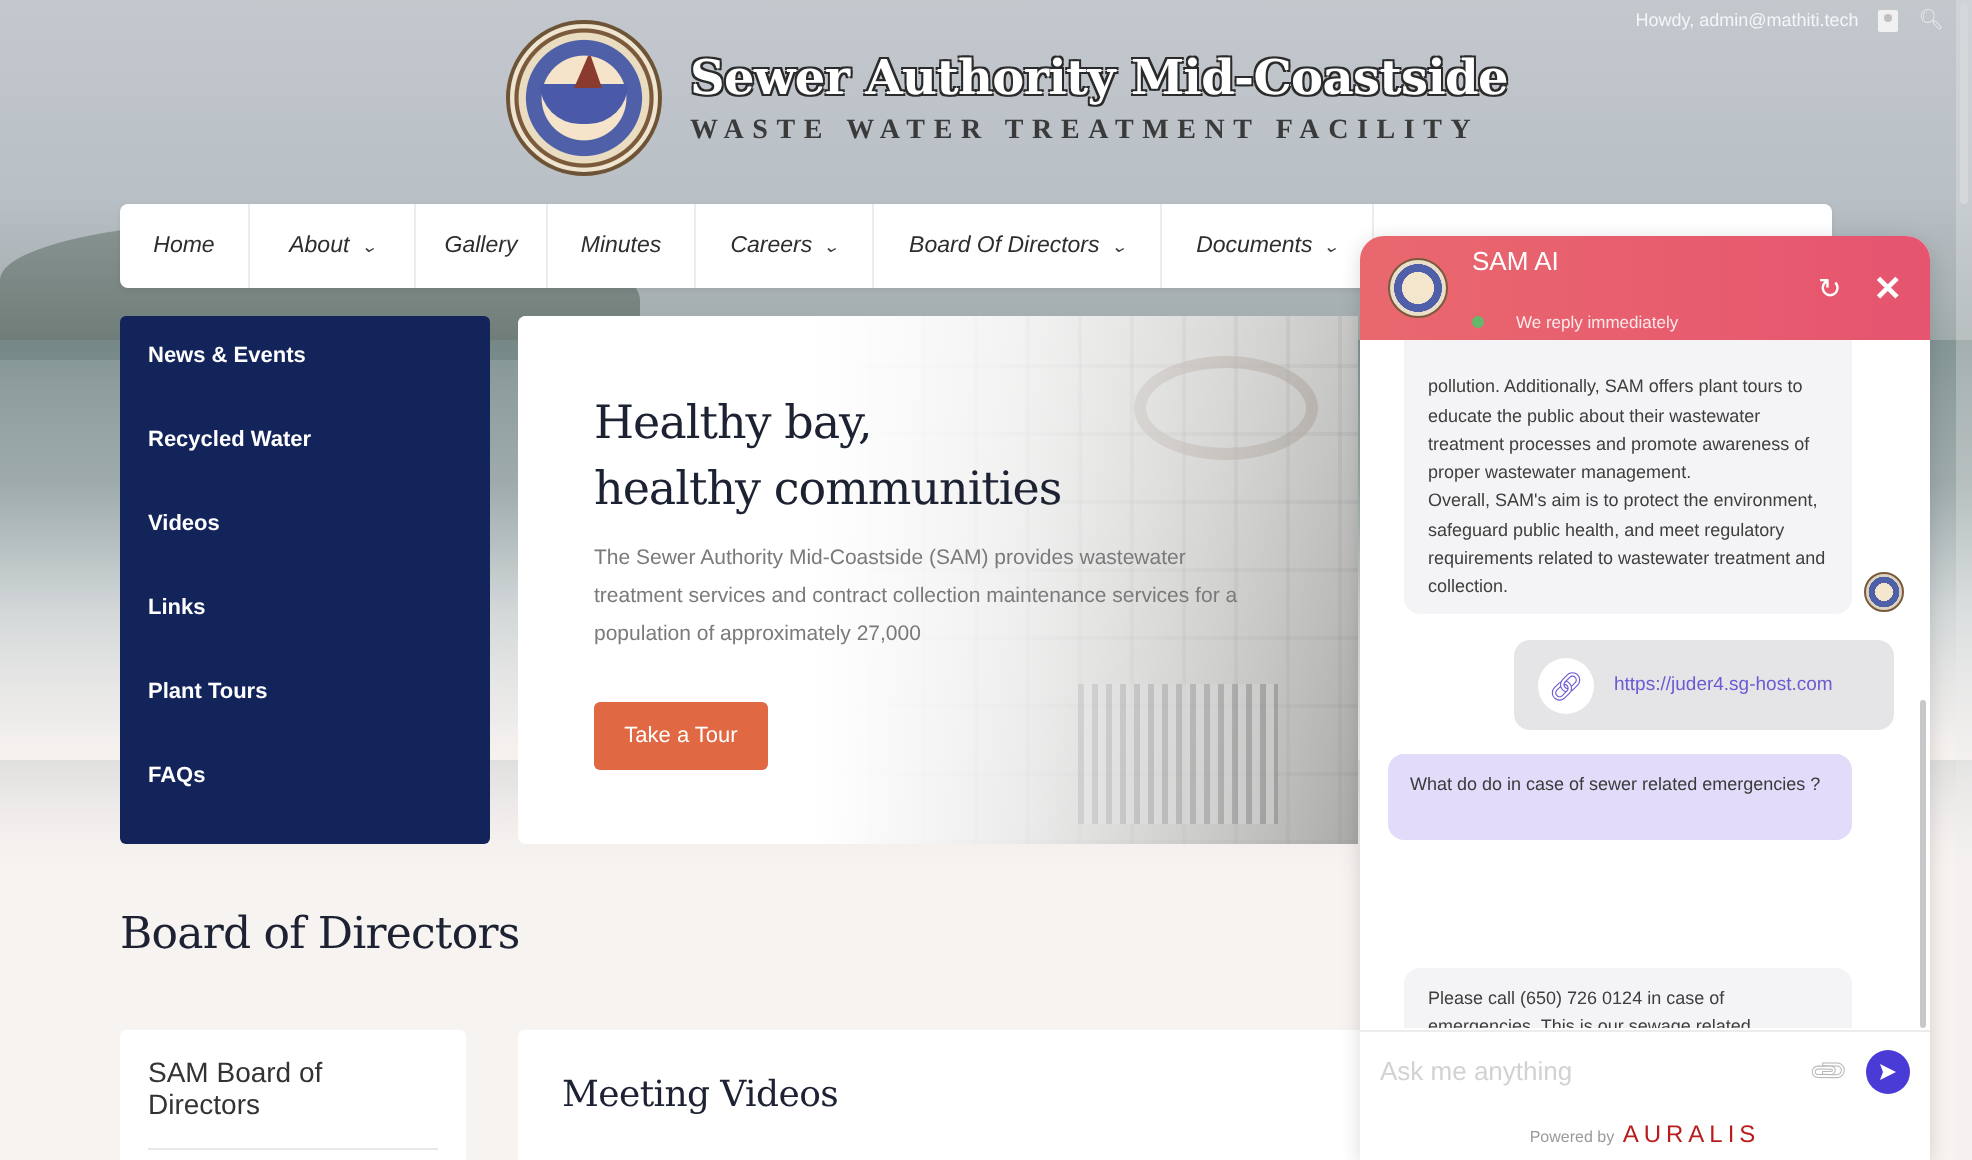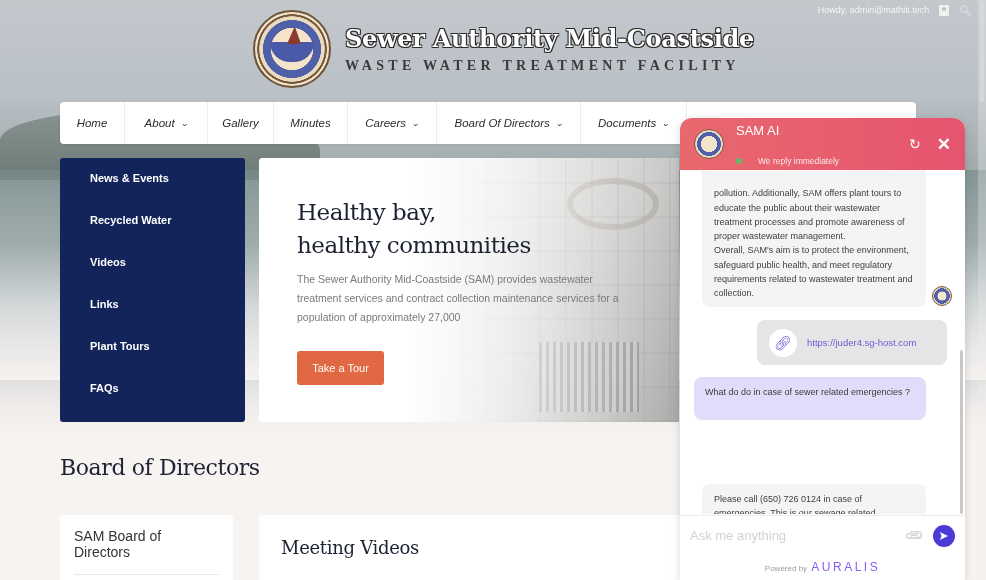--- a/index.html
+++ b/index.html
@@ -79,21 +79,21 @@
     display: flex; align-items: center; justify-content: center; gap: 6px;
     padding: 0 16px; font-size: 11.5px; color: #2d2d2d;
     border-right: 1px solid #ececec;
   }
   .nav-item .chev { font-size: 8px; color: #444; transform: scaleX(1.3); }
 
   
   .side-menu {
     position: absolute; left: 60px; top: 158px; width: 185px; height: 264px;
     background: #13245a; border-radius: 3px;
-    padding: 14px 0 0 30px;
+    padding: 14px 0 0 14px;
   }
   .side-menu .item {
     display: block; color: #ffffff; font-weight: bold; font-size: 11px;
     height: 42px; line-height: 12px;
   }
 
   
   .hero {
     position: absolute; left: 259px; top: 158px; width: 420px; height: 264px;
     background: #ffffff; border-radius: 4px 0 0 4px; overflow: hidden;
@@ -222,21 +222,21 @@
   .attach { color: #b8b8b8; font-size: 13px; margin-right: 10px; transform: rotate(-45deg); }
   .send {
     width: 22px; height: 22px; border-radius: 50%; background: #4a3bd6;
     display: flex; align-items: center; justify-content: center;
   }
   .send svg { width: 10px; height: 10px; }
   .powered {
     position: absolute; left: 0; right: 0; top: 442px; text-align: center;
     font-size: 8px; color: #9a9a9a;
   }
-  .powered .brand { font-size: 12px; letter-spacing: 2.5px; color: #8b5cf6; margin-left: 2px; }
+  .powered .brand { font-size: 12px; letter-spacing: 2.5px; color: #b91c1c; margin-left: 2px; }
 </style>
 </head>
 <body>
 
 <div class="bg">
   <div class="hill"></div>
   <div class="sea"></div>
   <div class="fade"></div>
 </div>
 

